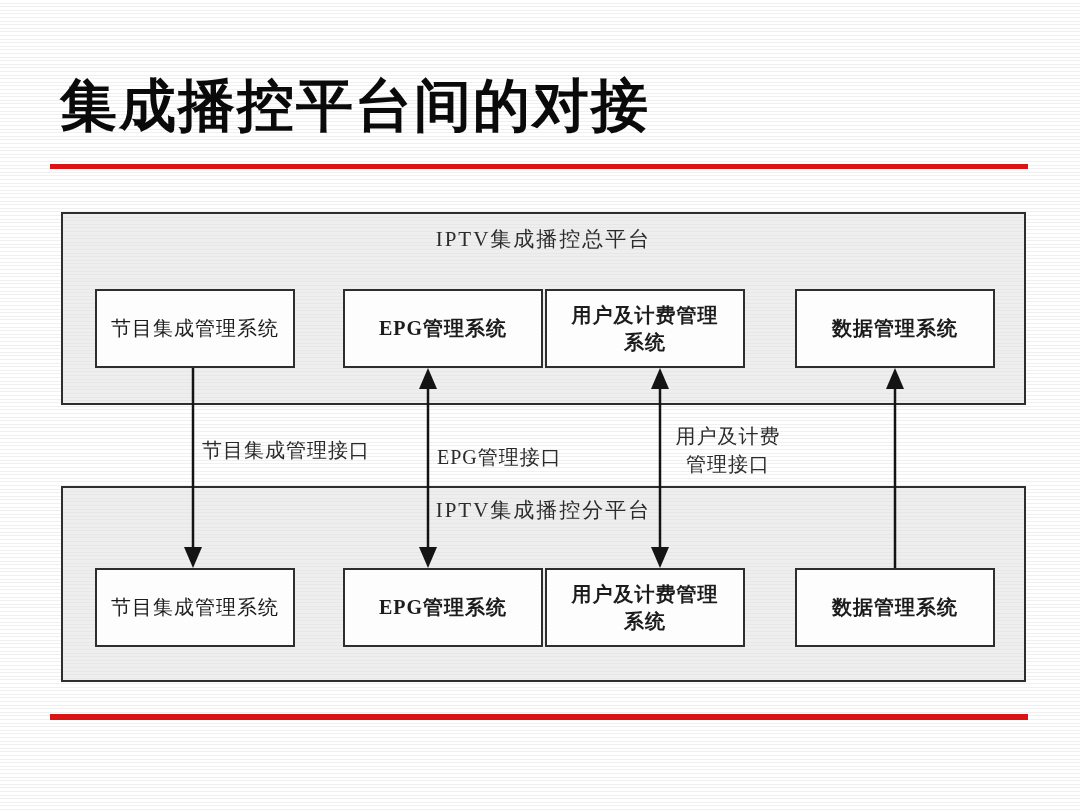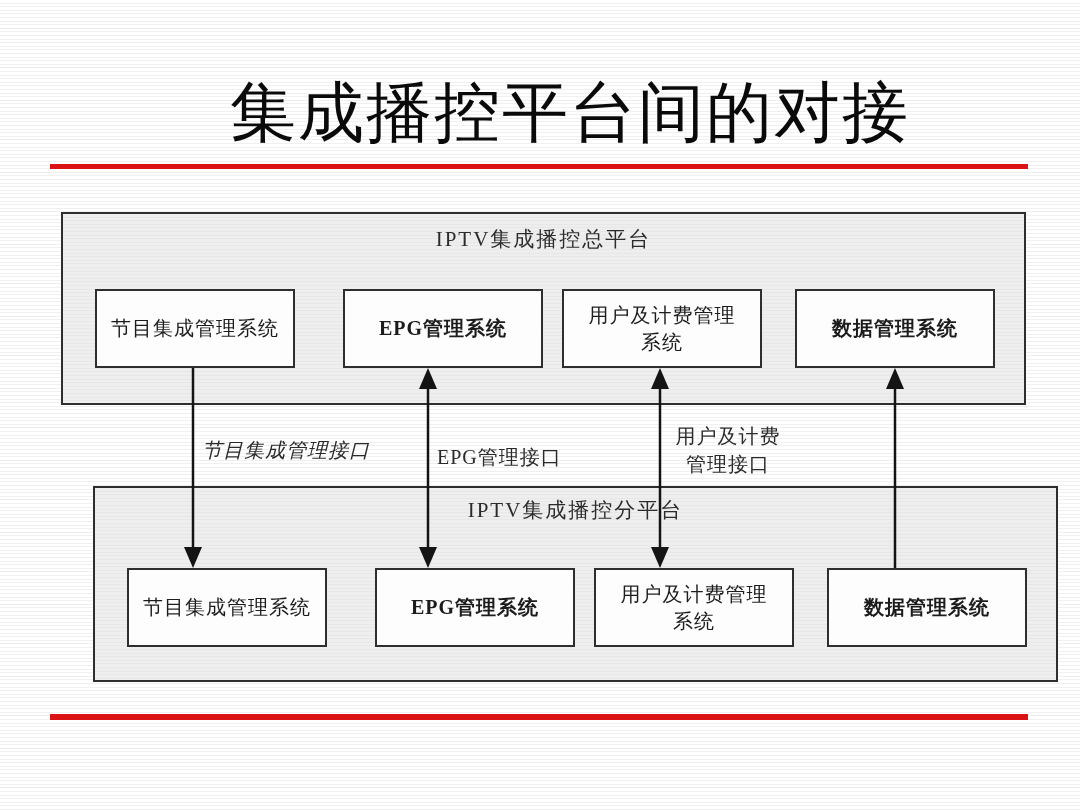--- a/index.html
+++ b/index.html
@@ -13,46 +13,45 @@
     overflow:hidden;
     background:repeating-linear-gradient(
       to bottom,
       #ffffff 0px,#ffffff 2.6px,
       #f0f0f0 2.6px,#f0f0f0 3.6px
     );
   }
   .slide-title{
     position:absolute;
     left:60px;right:0;top:68px;
-    text-align:center;
-    font-size:66px;
+    font-size:57px;
     letter-spacing:2px;
     color:#0a0a0a;
-    font-weight:400;
+    font-weight:700;
   }
   .rule{
     position:absolute;
     left:50px;width:978px;
     background:#da1414;
   }
   .rule-top{top:164px;height:5px;}
   .rule-bottom{top:714px;height:6px;}
   .platform{
     position:absolute;
     left:61px;width:965px;
     border:2px solid #2e2e2e;
     background:repeating-linear-gradient(
       to bottom,
       #eeeeee 0px,#eeeeee 2.6px,
       #e7e7e7 2.6px,#e7e7e7 3.6px
     );
     box-sizing:border-box;
   }
   .platform-top{top:212px;height:193px;}
-  .platform-bottom{top:486px;height:196px;margin-left:32px;}
+  .platform-bottom{top:486px;height:196px;}
   .platform-label{
     position:absolute;
     left:0;right:0;
     text-align:center;
     font-size:21px;
     color:#2b2b2b;
     letter-spacing:2px;
   }
   .platform-top .platform-label{top:11px;}
   .platform-bottom .platform-label{top:8px;}
@@ -67,36 +66,36 @@
     font-size:20px;
     color:#1c1c1c;
     letter-spacing:1px;
     line-height:27px;
     white-space:pre-line;
   }
   .platform-top .sysbox{top:75px;}
   .platform-bottom .sysbox{top:80px;}
   .col-0{left:32px;}
   .col-1{left:280px;font-weight:bold;}
-  .col-2{left:499px;}
+  .col-2{left:482px;font-weight:bold;}
   .col-3{left:732px;font-weight:bold;}
   .connectors{
     position:absolute;left:0;top:0;
     width:1080px;height:810px;
     pointer-events:none;
   }
   .iface-label{
     position:absolute;
     font-size:20px;
     color:#2a2a2a;
     letter-spacing:1px;
     line-height:28px;
     white-space:pre-line;
   }
-  .iface-0{left:202px;top:436px;font-style:italic;}
+  .iface-0{left:202px;top:436px;}
   .iface-1{left:437px;top:443px;}
   .iface-2{left:662px;top:422px;width:132px;text-align:center;}
   .iface-3{left:906px;top:436px;}
   .watermark{
     position:absolute;
     right:8px;top:751px;
     font-family:"Liberation Sans","DejaVu Sans",sans-serif;
     font-weight:700;
     font-size:33px;
     letter-spacing:1px;

